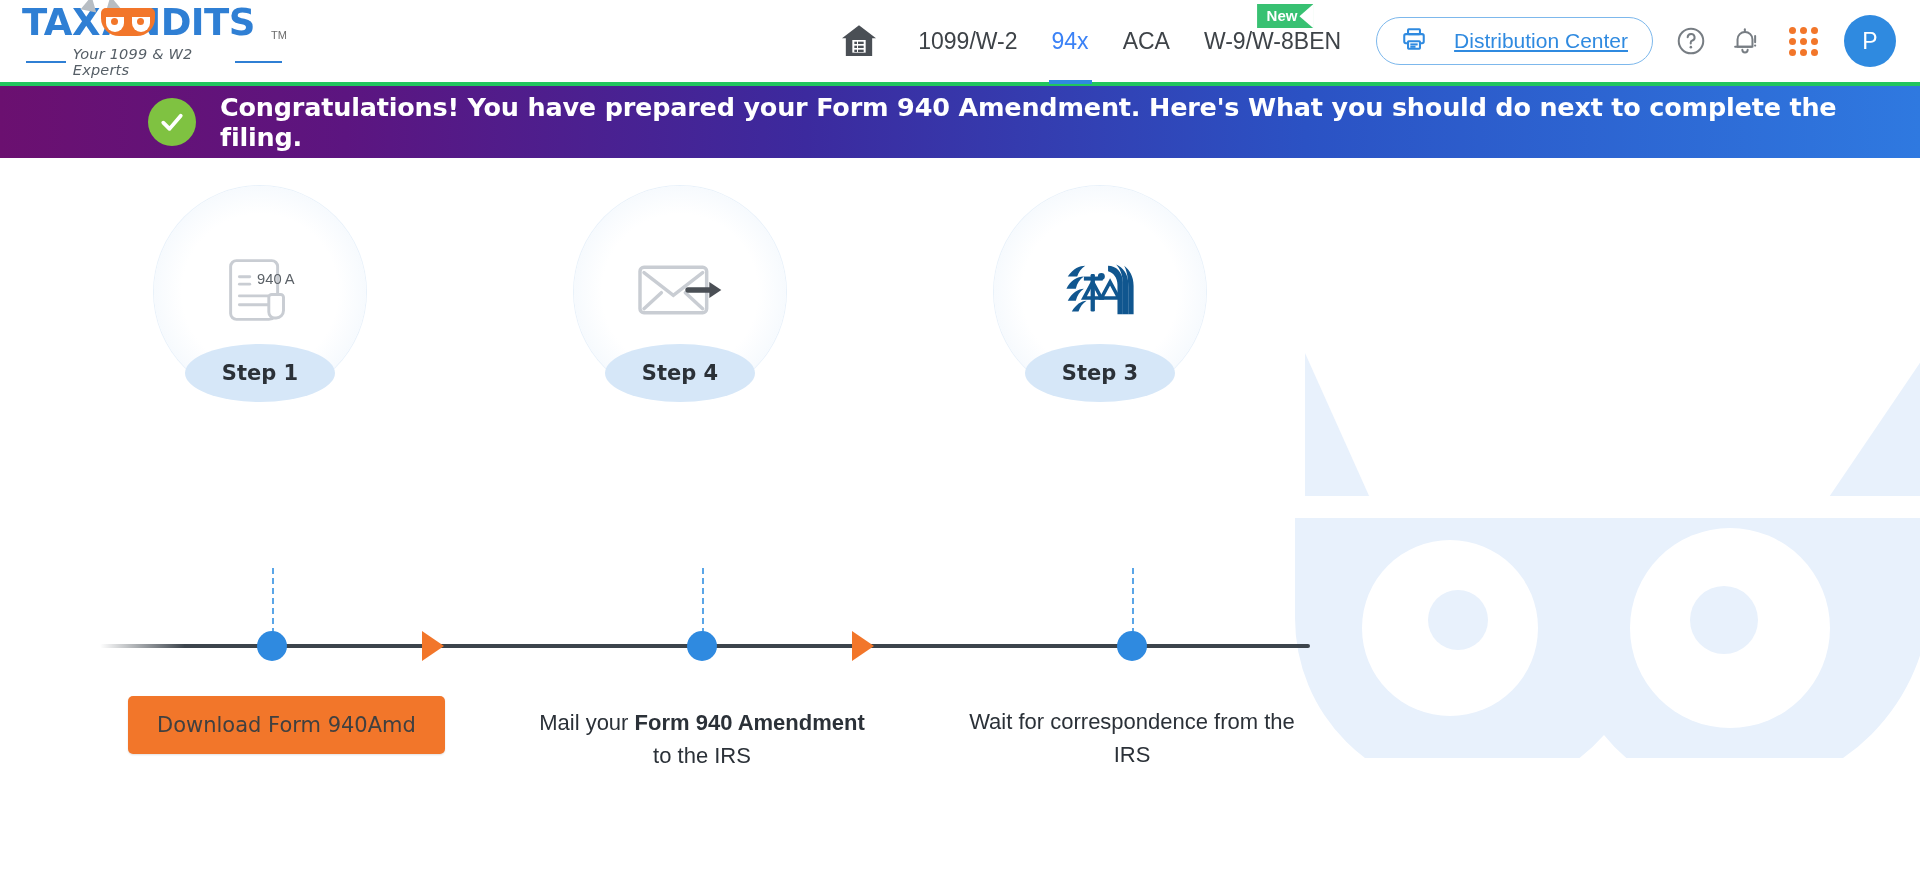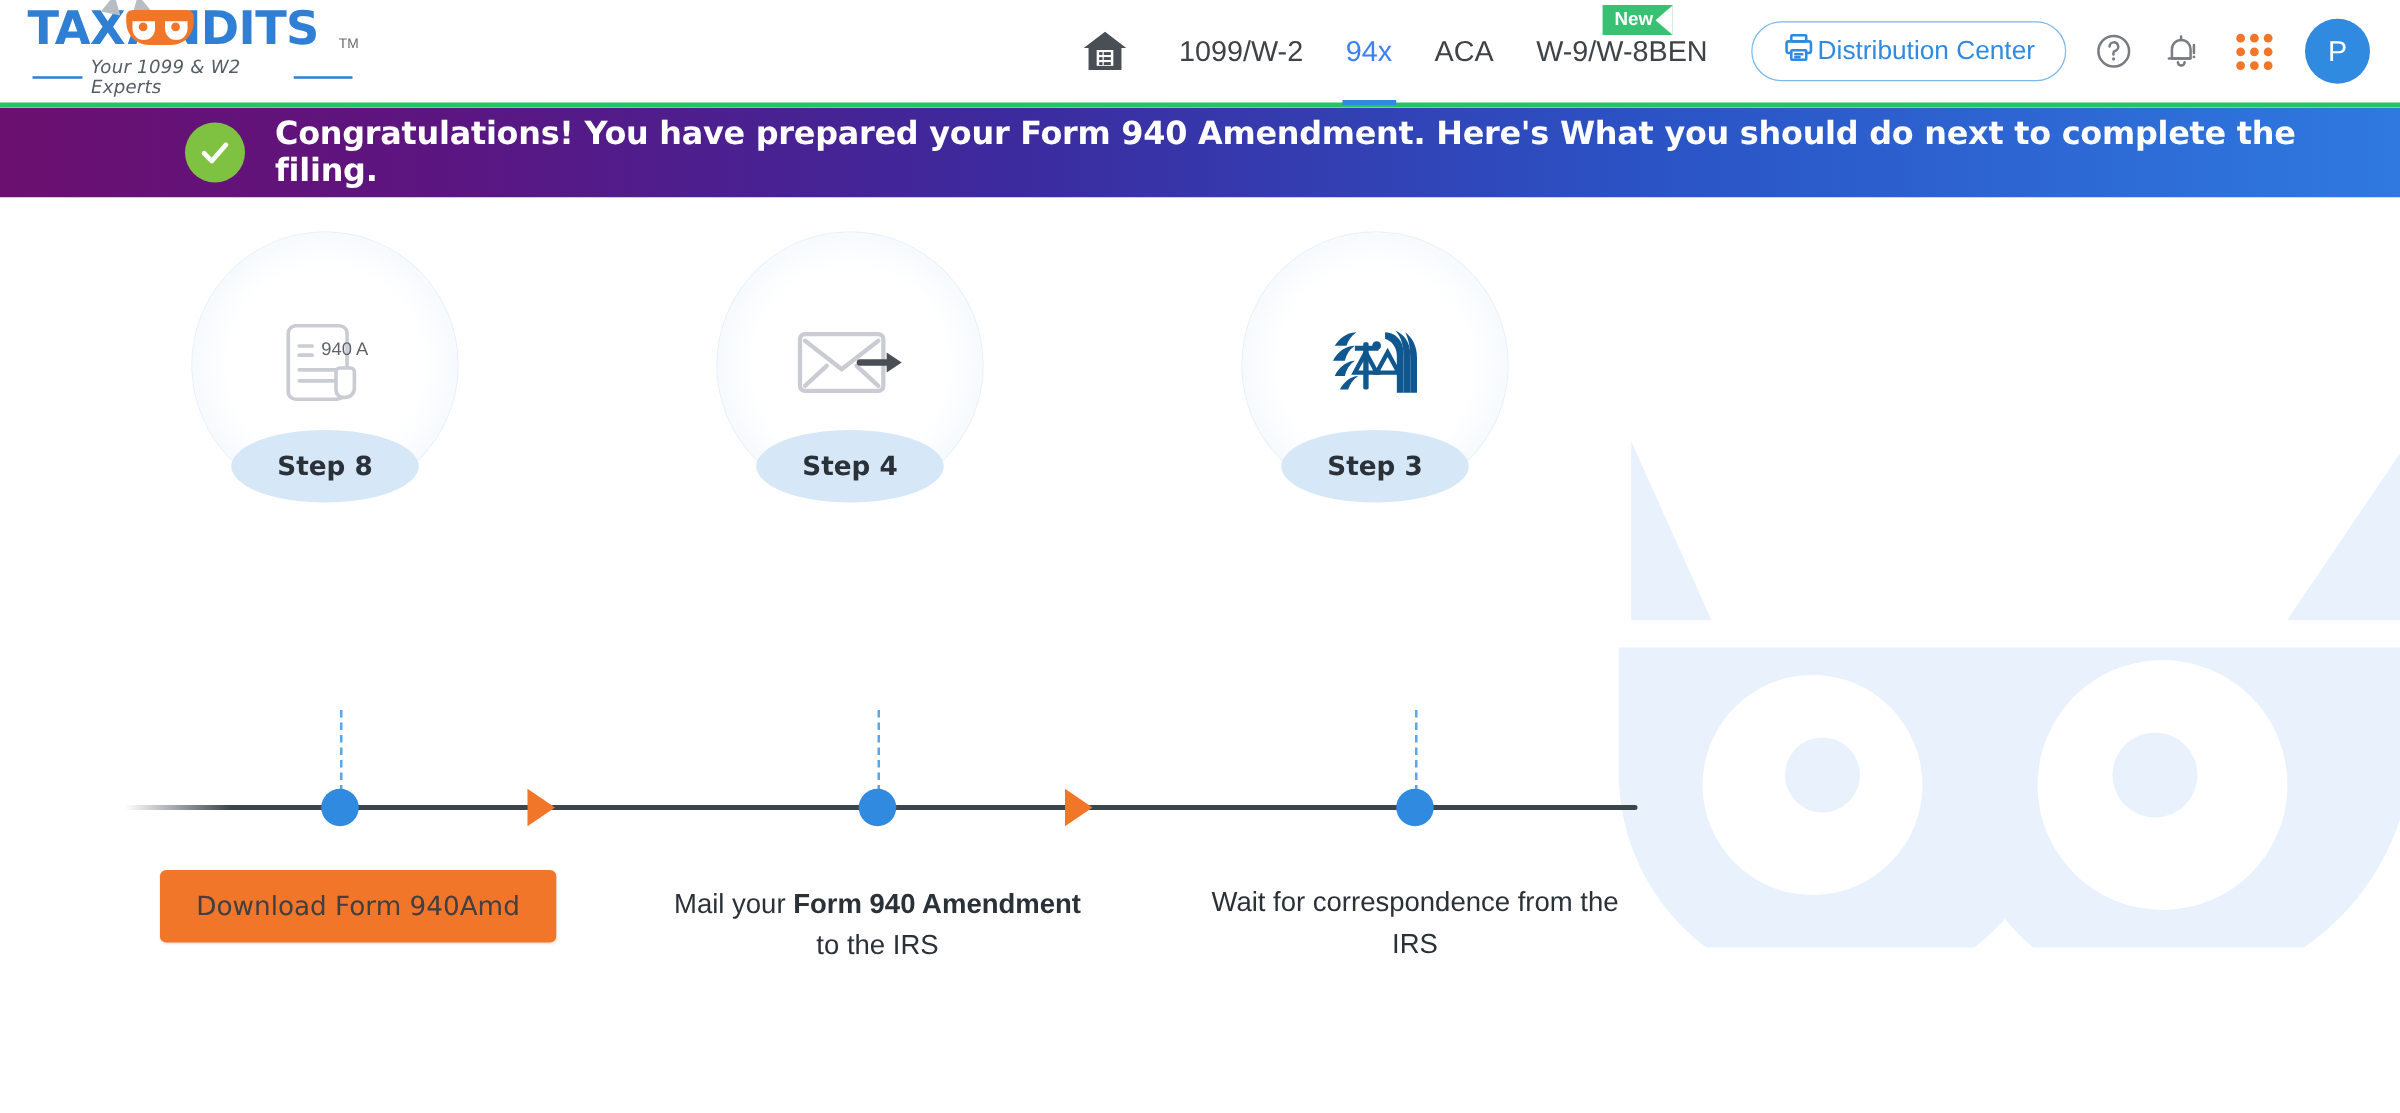--- a/index.html
+++ b/index.html
@@ -67,25 +67,26 @@
     position: absolute; top: 6px; left: 50%; transform: translateX(-28%);
     background: #38c172; color: #fff; font-size: 15px; font-weight: 600;
     padding: 2px 16px 2px 10px; line-height: 1.35;
     clip-path: polygon(0 0, 100% 0, 100% 100%, 0 100%, 0 100%);
   }
   .newbadge:after{
     content:""; position:absolute; right:0; top:0; width:14px; height:100%;
     background:#fff; clip-path: polygon(100% 0, 100% 100%, 0 50%);
   }
   .dist-btn {
-    display: flex; align-items: center; gap: 2px;
+    display: flex; align-items: center; gap: 27px;
     border: 1.6px solid #7db8ec; border-radius: 26px;
     height: 48px; padding: 0 24px; margin-left: 18px;
     color: #2f8ae0; font-size: 21px; cursor: pointer; background: #fff;
     white-space: nowrap;
+    text-decoration: underline;
   }
   .ico-btn { margin-left: 22px; display: flex; align-items: center; cursor: pointer; }
   .grid-dots { display: grid; grid-template-columns: repeat(3, 7px); gap: 4px;
                margin-left: 28px; cursor: pointer; }
   .grid-dots i { width: 7px; height: 7px; background: #f2762a; border-radius: 50%; display:block; }
   .avatar {
     width: 52px; height: 52px; border-radius: 50%; background: #2f8ae0; color: #fff;
     display: flex; align-items: center; justify-content: center;
     font-size: 23px; margin-left: 26px; margin-right: 24px; cursor: pointer;
   }
@@ -310,21 +311,21 @@
               <path d="M16 12h24a4 4 0 0 1 4 4v30a6 6 0 0 1-6 6H16a4 4 0 0 1-4-4V16a4 4 0 0 1 4-4z" stroke="#c9cdd3" stroke-width="2"></path>
               <line x1="18" y1="23" x2="25" y2="23" stroke="#c9cdd3" stroke-width="2" stroke-linecap="round"></line>
               <line x1="18" y1="28" x2="25" y2="28" stroke="#c9cdd3" stroke-width="2" stroke-linecap="round"></line>
               <line x1="18" y1="36" x2="40" y2="36" stroke="#c9cdd3" stroke-width="2" stroke-linecap="round"></line>
               <line x1="18" y1="42" x2="40" y2="42" stroke="#c9cdd3" stroke-width="2" stroke-linecap="round"></line>
               <path d="M40 35h6a2 2 0 0 1 2 2v9a5 5 0 0 1-5 5h-1a4 4 0 0 1-4-4v-10a2 2 0 0 1 2-2z" fill="#fff" stroke="#c9cdd3" stroke-width="2"></path>
               <text x="30" y="28" font-family="Liberation Sans, sans-serif" font-size="10" fill="#5c6268">940 A</text>
             </svg>
           </span>
           <div class="step-pill">
-            <span>Step 8</span>
+            <span>Step 1</span>
           </div>
         </div>
       </div>
 
       <div class="circle-col">
         <div class="circle">
           <span>
             <svg width="96" height="70" viewBox="0 0 72 52" fill="none">
               <rect x="6" y="9" width="50" height="34" rx="3" stroke="#c9cdd3" stroke-width="2.6"></rect>
               <path d="M9 13 L31 30 L53 13" stroke="#c9cdd3" stroke-width="2.6" stroke-linecap="round"></path>

